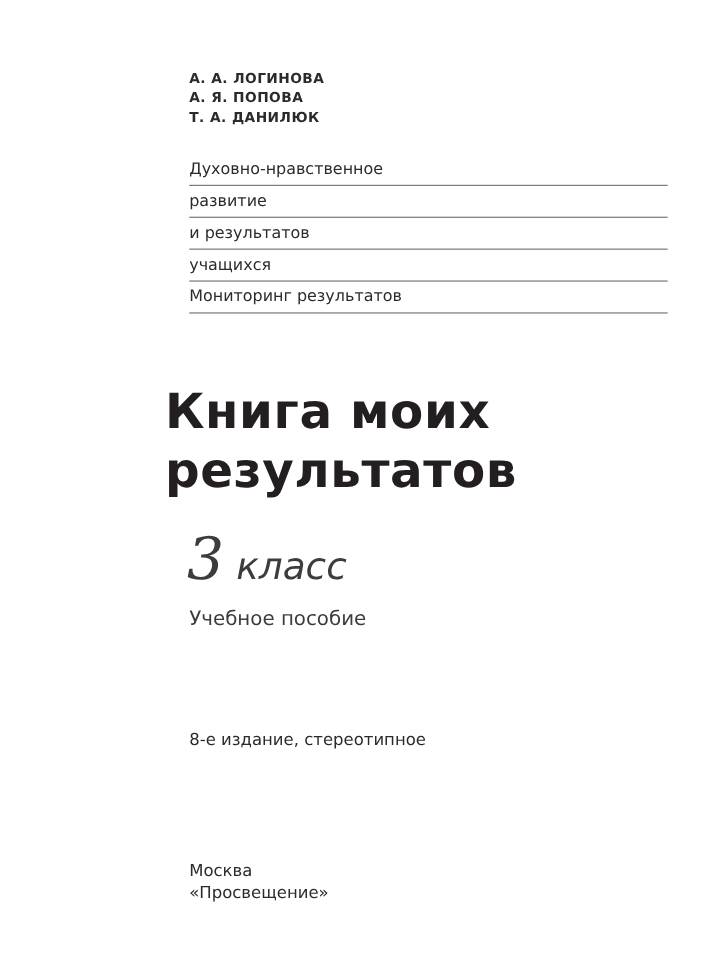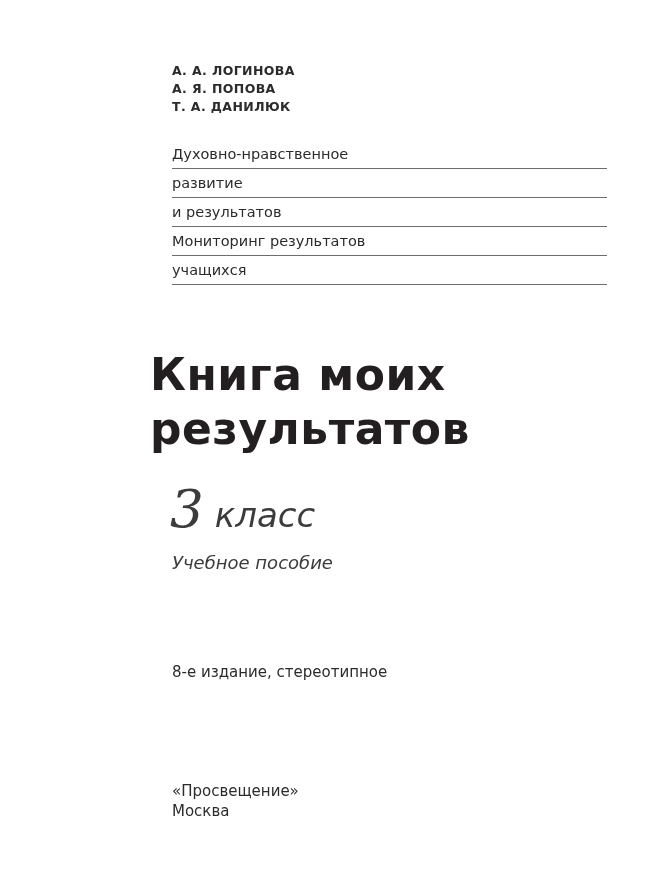--- a/index.html
+++ b/index.html
@@ -98,21 +98,20 @@
     margin-left: 11px;
     color: #3c3c3c;
   }
 
   .subtitle {
     position: absolute;
     left: 172px;
     top: 552px;
     font-size: 18px;
     color: #3c3c3c;
-    font-style: italic;
   }
 
   .edition {
     position: absolute;
     left: 172px;
     top: 663px;
     font-size: 15px;
     color: #2b2b2b;
   }
 
@@ -144,39 +143,39 @@
     <div class="series-line">
       <span>Духовно-нравственное</span>
     </div>
     <div class="series-line">
       <span>развитие</span>
     </div>
     <div class="series-line">
       <span>и результатов</span>
     </div>
     <div class="series-line">
-      <span>Мониторинг результатов</span>
+      <span>учащихся</span>
     </div>
     <div class="series-line">
-      <span>учащихся</span>
+      <span>Мониторинг результатов</span>
     </div>
   </div>
 
   <div class="main-title">
     <div class="main-title-line">Книга моих</div>
     <div class="main-title-line">результатов</div>
   </div>
 
   <div class="grade">
     <div class="grade-number">3</div>
     <div class="grade-word">класс</div>
   </div>
 
   <div class="subtitle">Учебное пособие</div>
 
   <div class="edition">8-е издание, стереотипное</div>
 
   <div class="imprint">
+    <div class="imprint-line">Москва</div>
     <div class="imprint-line">«Просвещение»</div>
-    <div class="imprint-line">Москва</div>
   </div>
 
 </div>
 
 </body></html>

